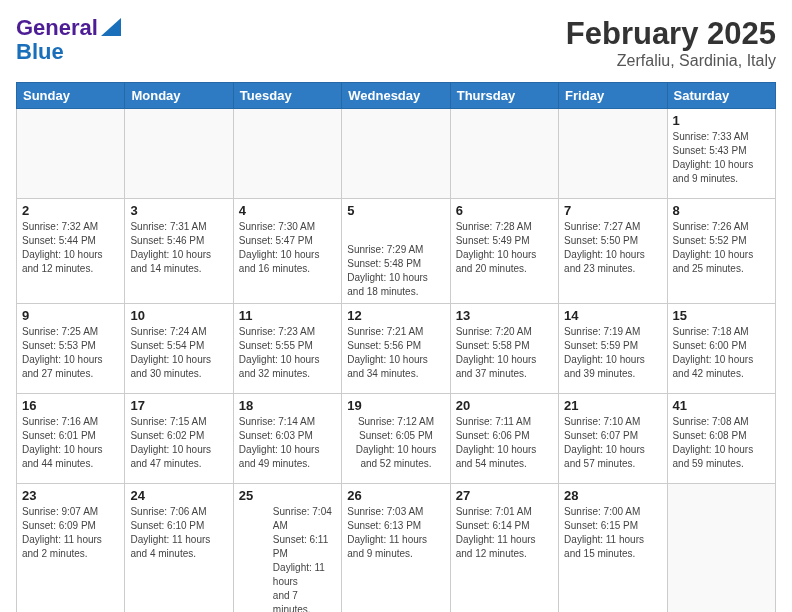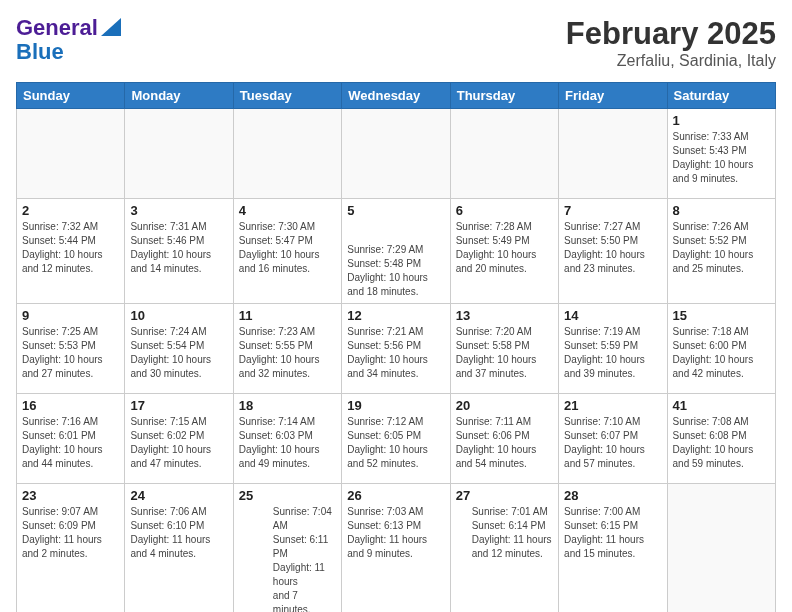--- a/index.html
+++ b/index.html
@@ -250,21 +250,21 @@
         </td>
         <td>
           <span class="day-number">18</span>
           <div class="day-info" style="white-space: pre-line;">Sunrise: 7:14 AM
 Sunset: 6:03 PM
 Daylight: 10 hours
 and 49 minutes.</div>
         </td>
         <td>
           <span class="day-number">19</span>
-          <div class="day-info" style="white-space: pre-line;">Sunrise: 7:12 AM
+          <div class="day-info" style="white-space: pre-line; text-align: center;">Sunrise: 7:12 AM
 Sunset: 6:05 PM
 Daylight: 10 hours
 and 52 minutes.</div>
         </td>
         <td>
           <span class="day-number">20</span>
           <div class="day-info" style="white-space: pre-line;">Sunrise: 7:11 AM
 Sunset: 6:06 PM
 Daylight: 10 hours
 and 54 minutes.</div>
@@ -308,21 +308,21 @@
         </td>
         <td>
           <span class="day-number">26</span>
           <div class="day-info" style="white-space: pre-line;">Sunrise: 7:03 AM
 Sunset: 6:13 PM
 Daylight: 11 hours
 and 9 minutes.</div>
         </td>
         <td>
           <span class="day-number">27</span>
-          <div class="day-info" style="white-space: pre-line; margin-left: 16px;">Sunrise: 7:01 AM
+          <div class="day-info" style="white-space: pre-line;">Sunrise: 7:01 AM
 Sunset: 6:14 PM
 Daylight: 11 hours
 and 12 minutes.</div>
         </td>
         <td>
           <span class="day-number">28</span>
           <div class="day-info" style="white-space: pre-line;">Sunrise: 7:00 AM
 Sunset: 6:15 PM
 Daylight: 11 hours
 and 15 minutes.</div>

